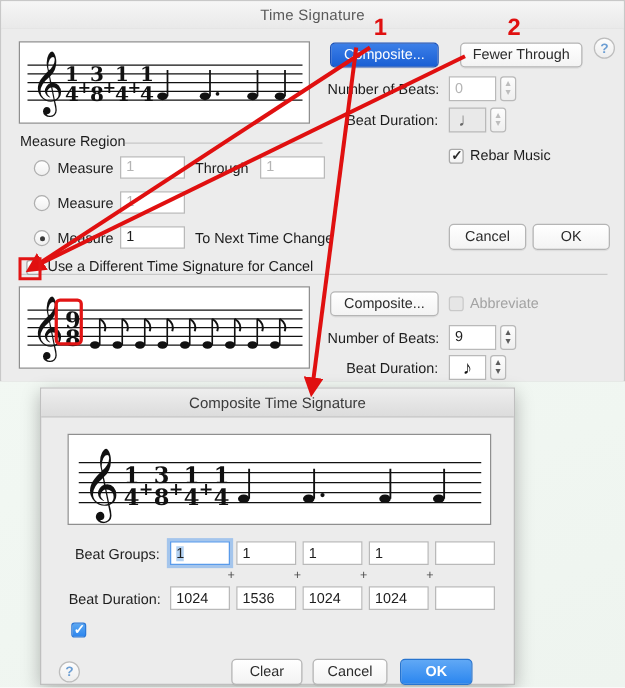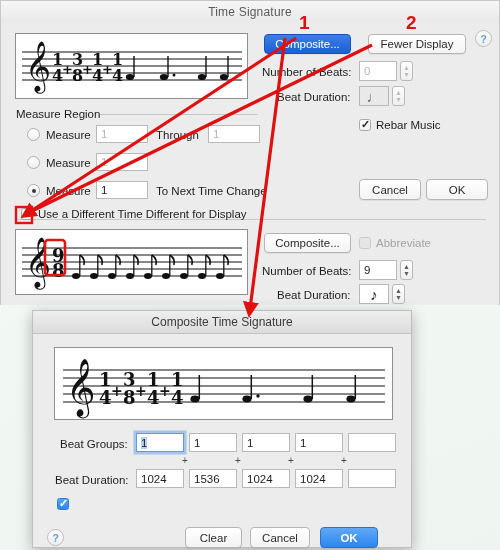--- a/index.html
+++ b/index.html
@@ -263,21 +263,21 @@
             <line x1="212" y1="43" x2="212" y2="22" stroke-width="1.4"></line>
           </g>
         </svg>
       </div>
 
       <div class="mac-btn primary" style="left:263px; top:11px; width:87px; height:20px;">
         <span>Composite...</span>
       </div>
 
       <div class="mac-btn" style="left:367px; top:11px; width:98px; height:20px;">
-        <span>Fewer Display</span>
+        <span>Fewer Through</span>
       </div>
 
       <div class="lbl" style="left:261px; top:43px;">Number of Beats:</div>
       <div class="field dim-value" style="left:358px; top:38px; width:38px; height:20px;">0</div>
       <div class="stepper disabled" style="left:399px; top:38px;">
         <span class="chev">▲</span>
         <span class="chev">▼</span>
       </div>
 
       <div class="lbl" style="left:276px; top:68px;">Beat Duration:</div>
@@ -313,21 +313,21 @@
       <div class="mac-btn" style="left:358px; top:156px; width:62px; height:21px;">
         <span>Cancel</span>
       </div>
       <div class="mac-btn" style="left:425px; top:156px; width:62px; height:21px;">
         <span>OK</span>
       </div>
 
       <div class="hr" style="left:15px; top:196px; width:470px;"></div>
 
       <div class="cbox on" style="left:20px; top:185px;"></div>
-      <div class="lbl" style="left:37px; top:185px;">Use a Different Time Different for Display</div>
+      <div class="lbl" style="left:37px; top:185px;">Use a Different Time Signature for Cancel</div>
 
       <div class="staff-box" style="left:14px; top:206px; width:233px; height:66px;">
         <svg class="staff-svg" width="231" height="64" viewBox="0 0 231 64">
           <g stroke="#111" stroke-width="1">
             <line x1="6" y1="18" x2="226" y2="18"></line>
             <line x1="6" y1="25" x2="226" y2="25"></line>
             <line x1="6" y1="32" x2="226" y2="32"></line>
             <line x1="6" y1="39" x2="226" y2="39"></line>
             <line x1="6" y1="46" x2="226" y2="46"></line>
           </g>

